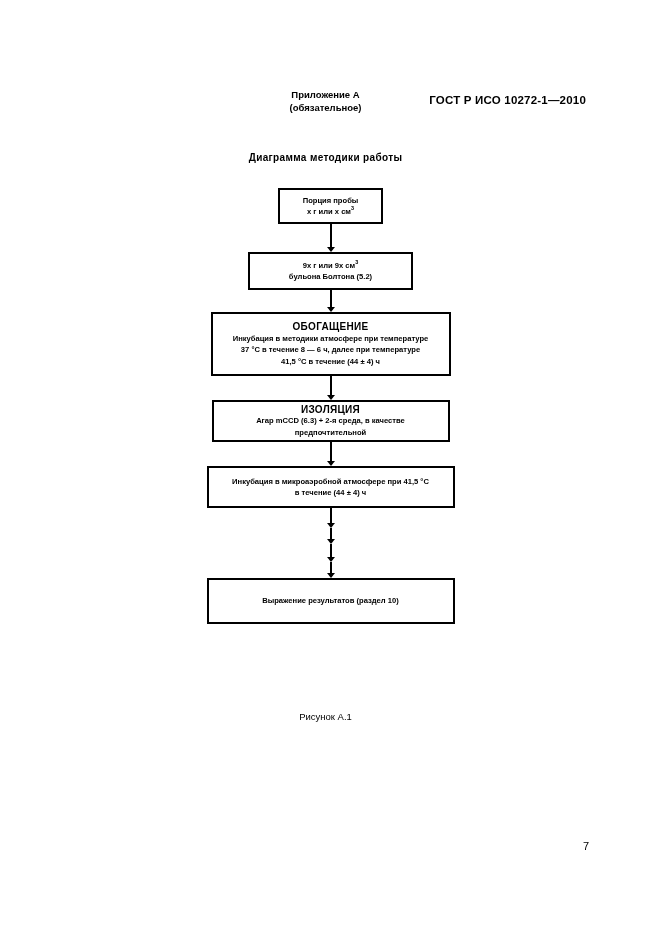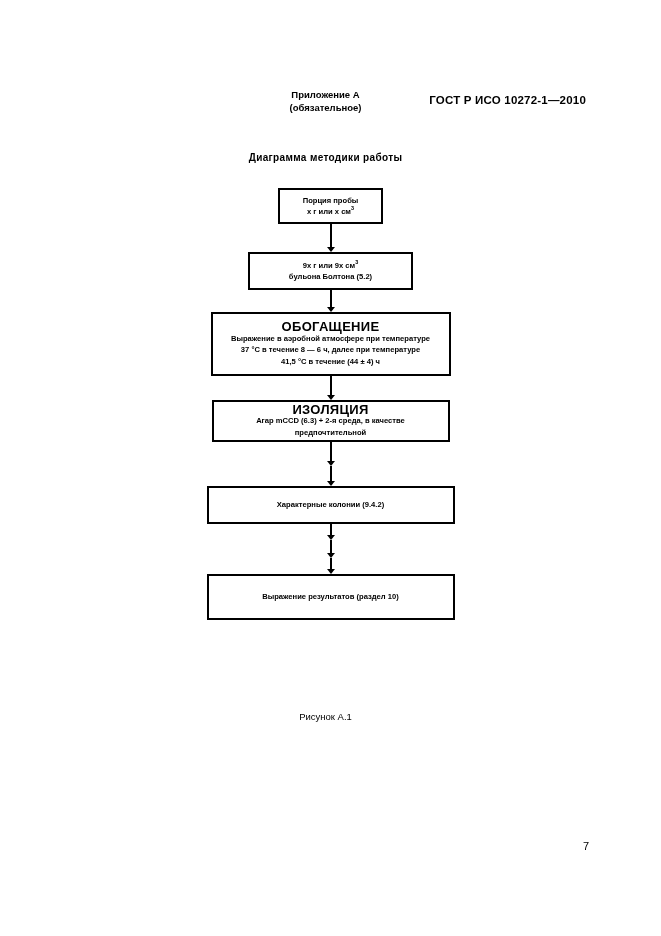--- a/index.html
+++ b/index.html
@@ -78,21 +78,21 @@
     flex-direction: column;
     justify-content: center;
     align-items: center;
     text-align: center;
     font-size: 7.6px;
     font-weight: bold;
     line-height: 11.5px;
     padding: 4px 12px;
   }
   .node .ttl {
-    font-size: 13px;
+    font-size: 10px;
     font-weight: bold;
     letter-spacing: 0.3px;
   }
   .node .ln { display: block; white-space: nowrap; }
   sup { font-size: 0.72em; vertical-align: super; line-height: 0; }
 
   
   .connector {
     position: relative;
     margin: 0 auto;
@@ -166,49 +166,50 @@
           <span class="ln">бульона Болтона (5.2)</span>
         </div>
       </div>
       <div class="connector" style="height: 22px;">
         <div class="stem" style="height: 18px;"></div>
         <div class="head"></div>
       </div>
       <div class="flow-row">
         <div class="node" style="width: 240px; height: 64px;">
           <span class="ttl">ОБОГАЩЕНИЕ</span>
-          <span class="ln">Выражение в аэробной атмосфере при температуре</span>
+          <span class="ln">Инкубация в методики атмосфере при температуре</span>
           <span class="ln">37 °С в течение 8 — 6 ч, далее при температуре</span>
           <span class="ln">41,5 °С в течение (44 ± 4) ч</span>
         </div>
       </div>
       <div class="connector" style="height: 24px;">
         <div class="stem" style="height: 20px;"></div>
         <div class="head"></div>
       </div>
       <div class="flow-row">
         <div class="node" style="width: 238px; height: 42px; align-items: center;">
           <span class="ttl">ИЗОЛЯЦИЯ</span>
           <span class="ln">Агар mCCD (6.3) + 2-я среда, в качестве</span>
           <span class="ln">предпочтительной</span>
         </div>
       </div>
       <div class="connector" style="height: 24px;">
         <div class="stem" style="height: 20px;"></div>
         <div class="head"></div>
       </div>
+      <div class="flow-row">
+        <div class="node" style="width: 248px; height: 42px;">
+          <span class="ln">Инкубация в микроаэробной атмосфере при 41,5 °С</span>
+          <span class="ln">в течение (44 ± 4) ч</span>
+        </div>
+      </div>
       <div class="connector" style="height: 20px;">
         <div class="stem" style="height: 16px;"></div>
         <div class="head"></div>
       </div>
-      <div class="flow-row">
-        <div class="node" style="width: 248px; height: 38px;">
-          <span class="ln">Характерные колонии (9.4.2)</span>
-        </div>
-      </div>
       <div class="connector" style="height: 16px;">
         <div class="stem" style="height: 12px;"></div>
         <div class="head"></div>
       </div>
       <div class="connector" style="height: 18px;">
         <div class="stem" style="height: 14px;"></div>
         <div class="head"></div>
       </div>
       <div class="connector" style="height: 16px;">
         <div class="stem" style="height: 12px;"></div>

